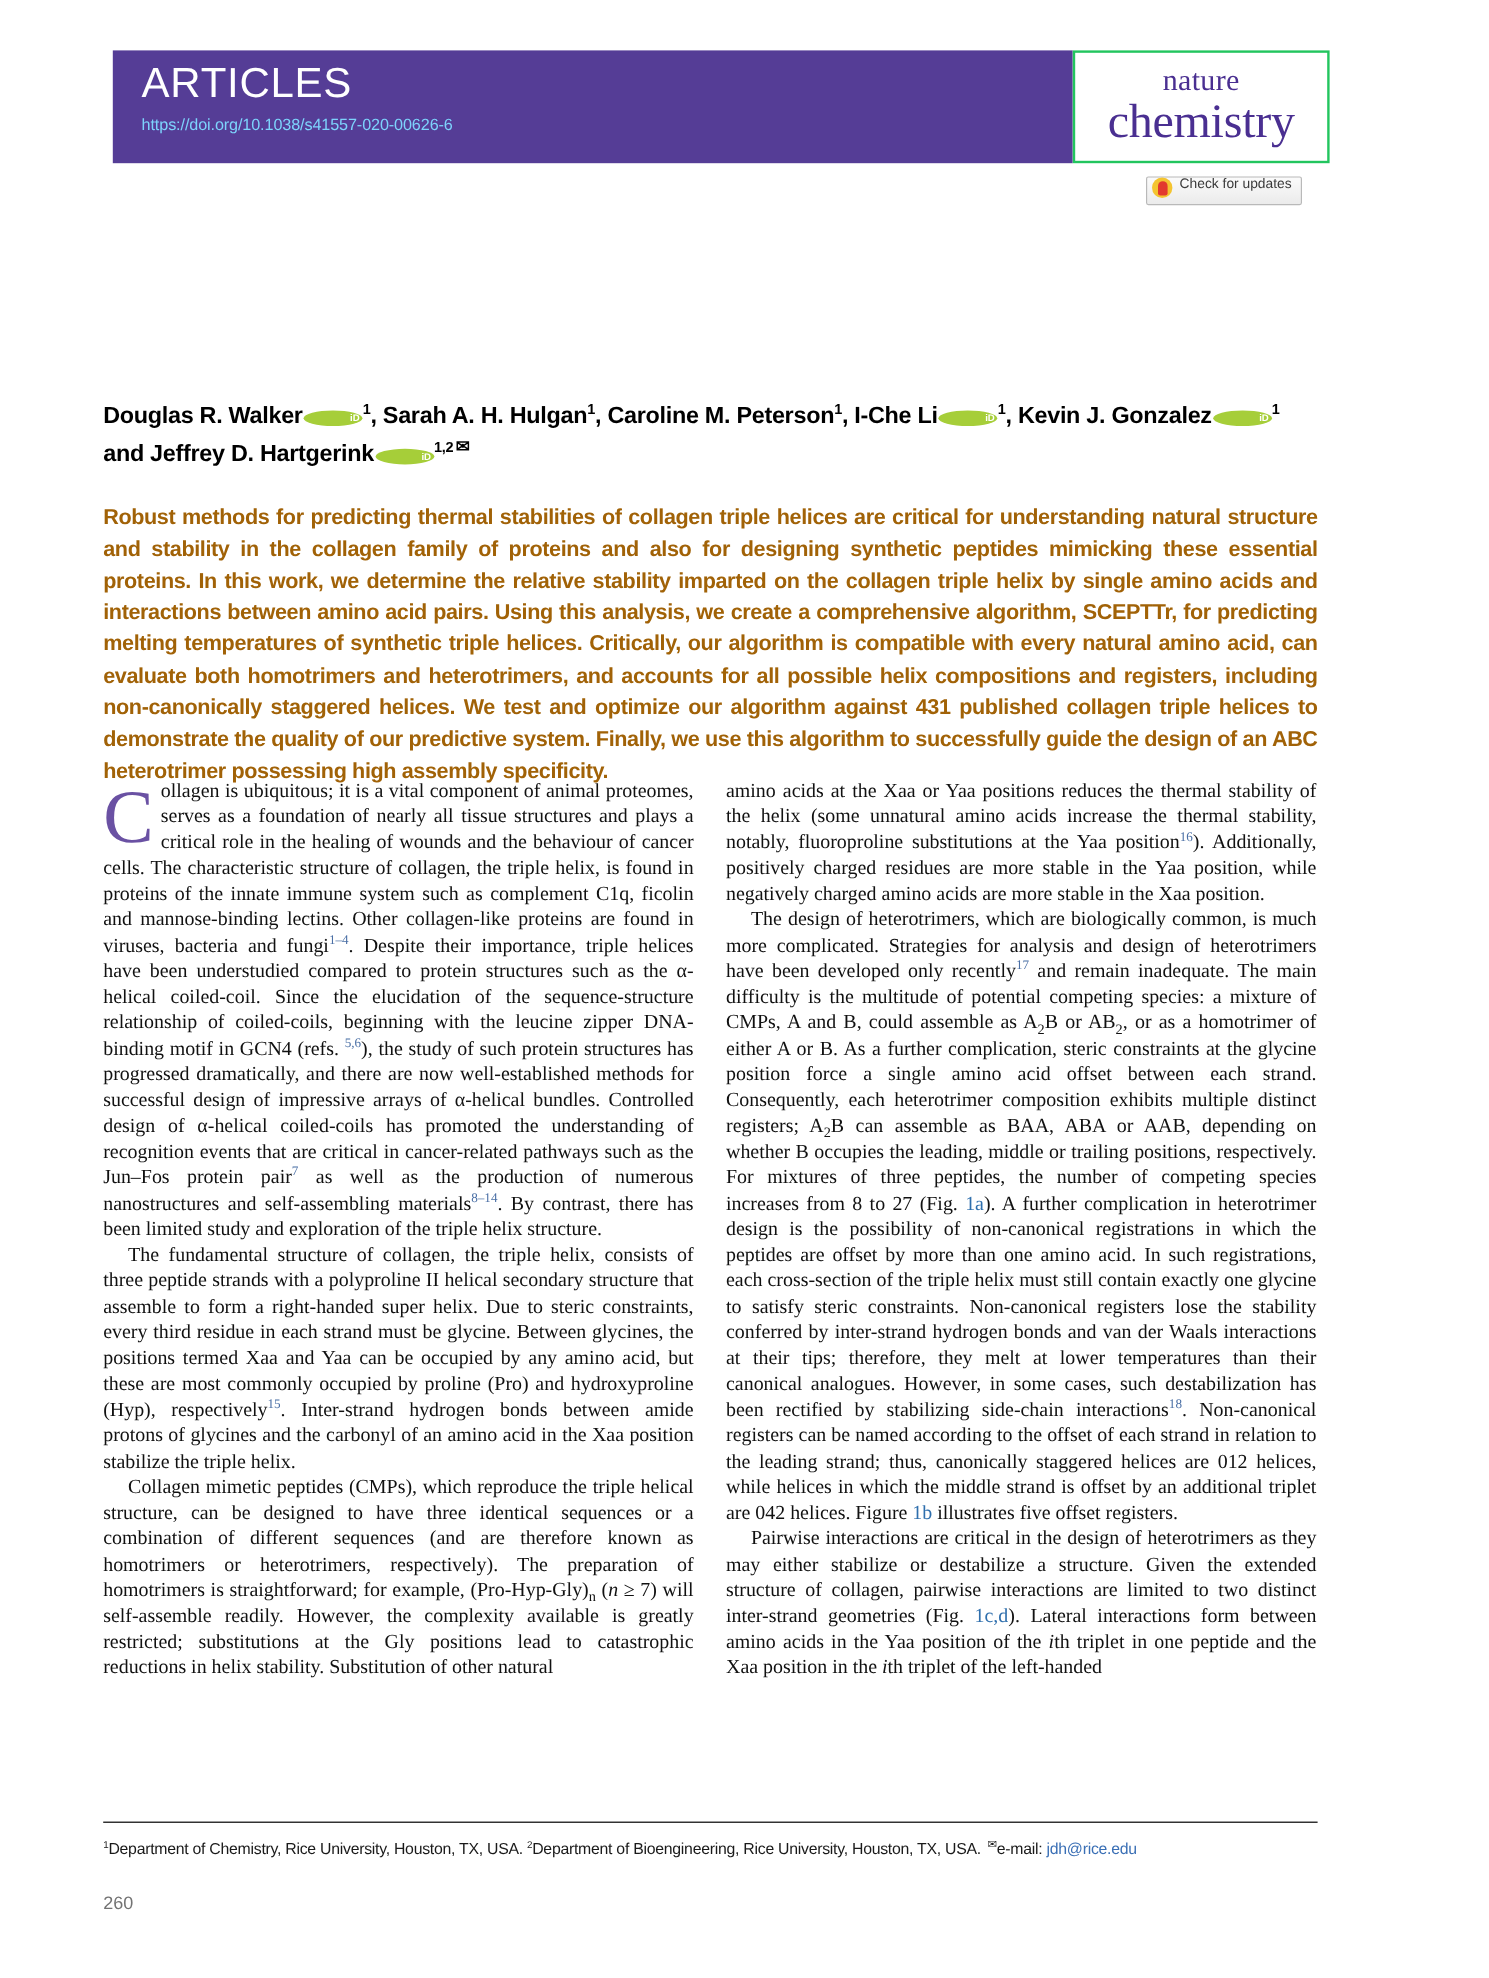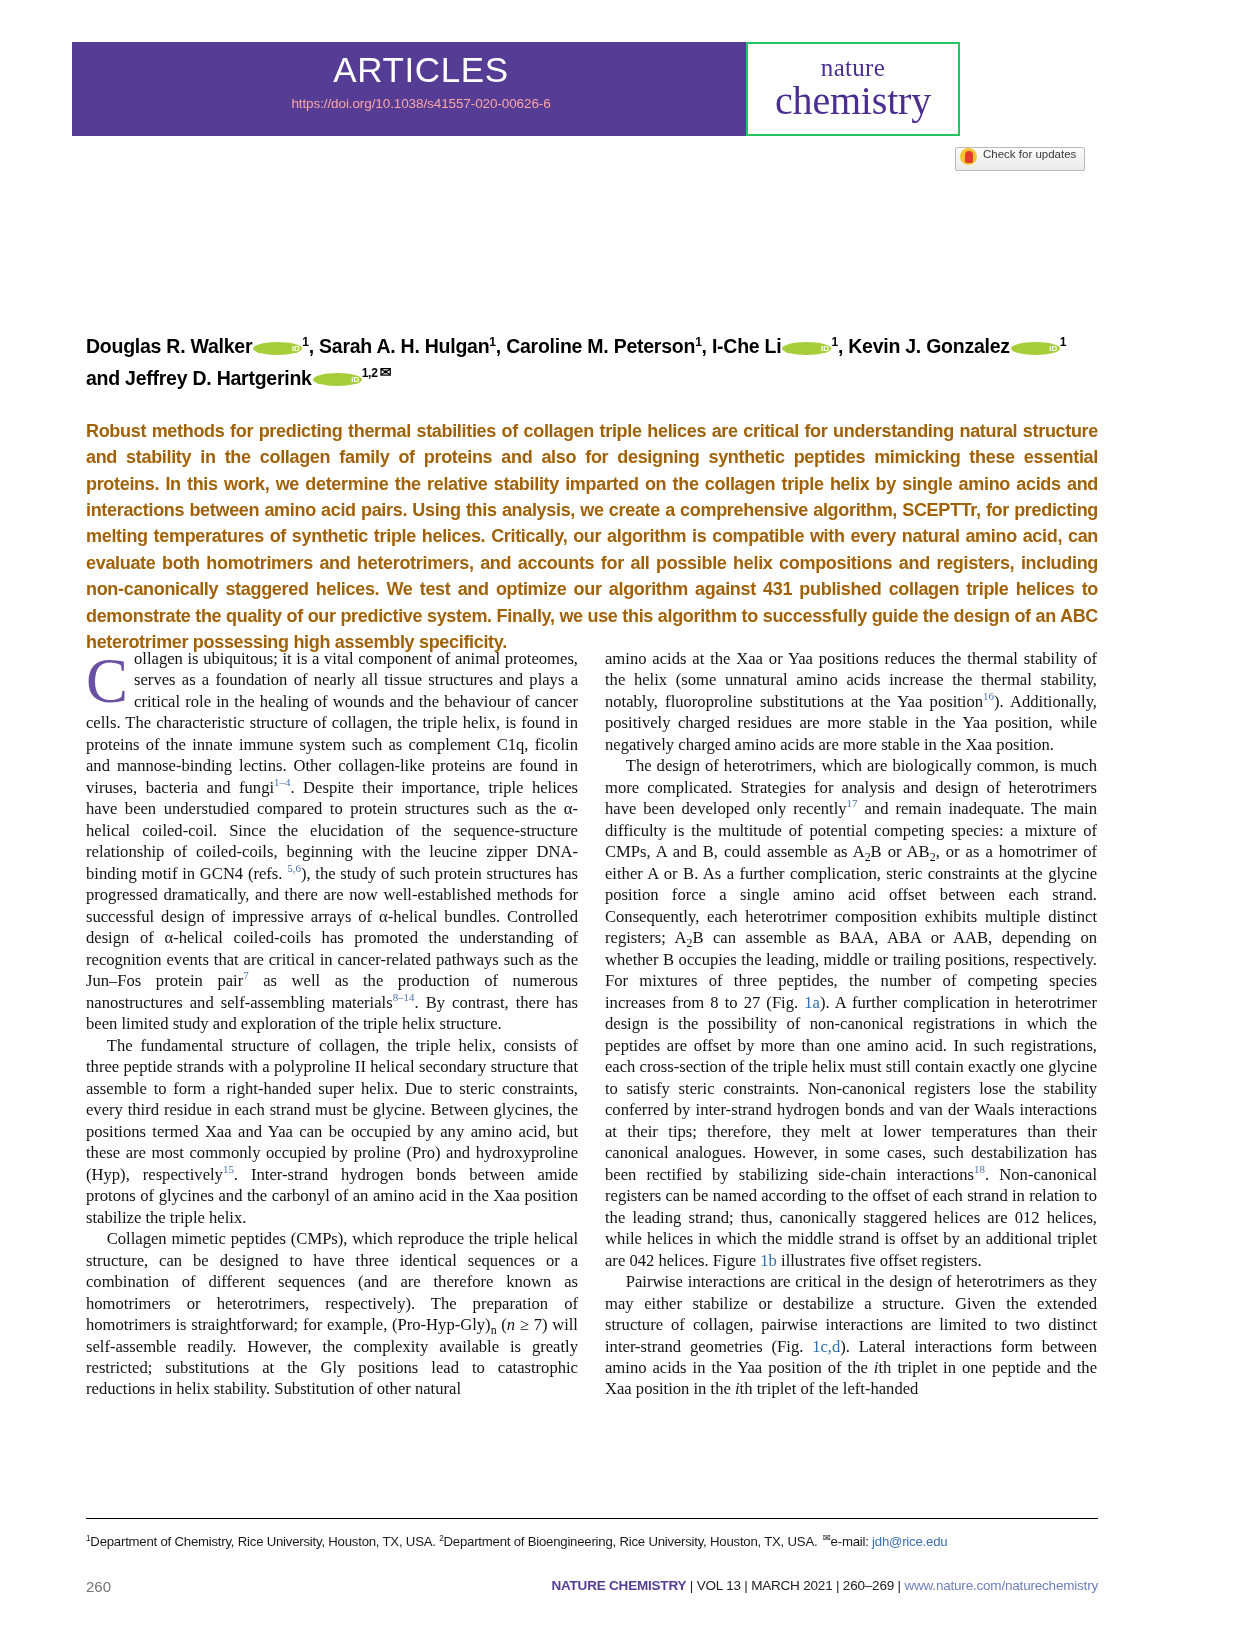--- a/index.html
+++ b/index.html
@@ -20,46 +20,45 @@
     position: absolute;
     left: 0; top: 0;
     width: 1241px;
     height: 1648px;
     background: #ffffff;
   }
 
   
   .masthead {
     position: absolute;
-    left: 72px;
+    left: 94px;
     top: 42px;
-    width: 888px;
+    width: 1014px;
     height: 94px;
     display: flex;
     align-items: stretch;
-    text-align: center;
   }
   .masthead-left {
     background: #553d96;
     flex: 1 1 auto;
     padding: 10px 0 0 24px;
     box-sizing: border-box;
   }
   .articles-word {
     font-family: "Liberation Sans", sans-serif;
     font-size: 35px;
     letter-spacing: 0.6px;
     color: #ffffff;
     font-weight: 400;
     line-height: 1.05;
   }
   .doi-line {
     font-family: "Liberation Sans", sans-serif;
     font-size: 13.5px;
-    color: #fca5a5;
+    color: #7dd3fc;
     margin-top: 7px;
     letter-spacing: -0.1px;
   }
   .masthead-right {
     width: 214px;
     background: #ffffff;
     border: 2px solid #22c55e;
     box-sizing: border-box;
     display: flex;
     flex-direction: column;
@@ -339,15 +338,14 @@
       <p><span>Pairwise interactions are critical in the design of heterotrimers as they may either stabilize or destabilize a structure. Given the extended structure of collagen, pairwise interactions are limited to two distinct inter-strand geometries (Fig. </span><span class="figref">1c,d</span><span>). Lateral interactions form between amino acids in the Yaa position of the </span><em>i</em><span>th triplet in one peptide and the Xaa position in the </span><em>i</em><span>th triplet of the left-handed</span></p>
     </div>
   </div>
 
   <div class="foot-rule"></div>
 
   <div class="affiliations"><span class="sup">1</span><span>Department of Chemistry, Rice University, Houston, TX, USA. </span><span class="sup">2</span><span>Department of Bioengineering, Rice University, Houston, TX, USA. </span><span class="envelope">✉</span><span>e-mail: </span><span class="mail-link">jdh@rice.edu</span></div>
 
   <div class="page-number">260</div>
 
-  <div class="journal-footer"><span class="journal-name">NATURE CHEMISTRY</span><span> | VOL 13 | MARCH 2021 | 260–269 | </span><span class="journal-url">www.nature.com/naturechemistry</span></div>
 
 </div>
 
 </body></html>

